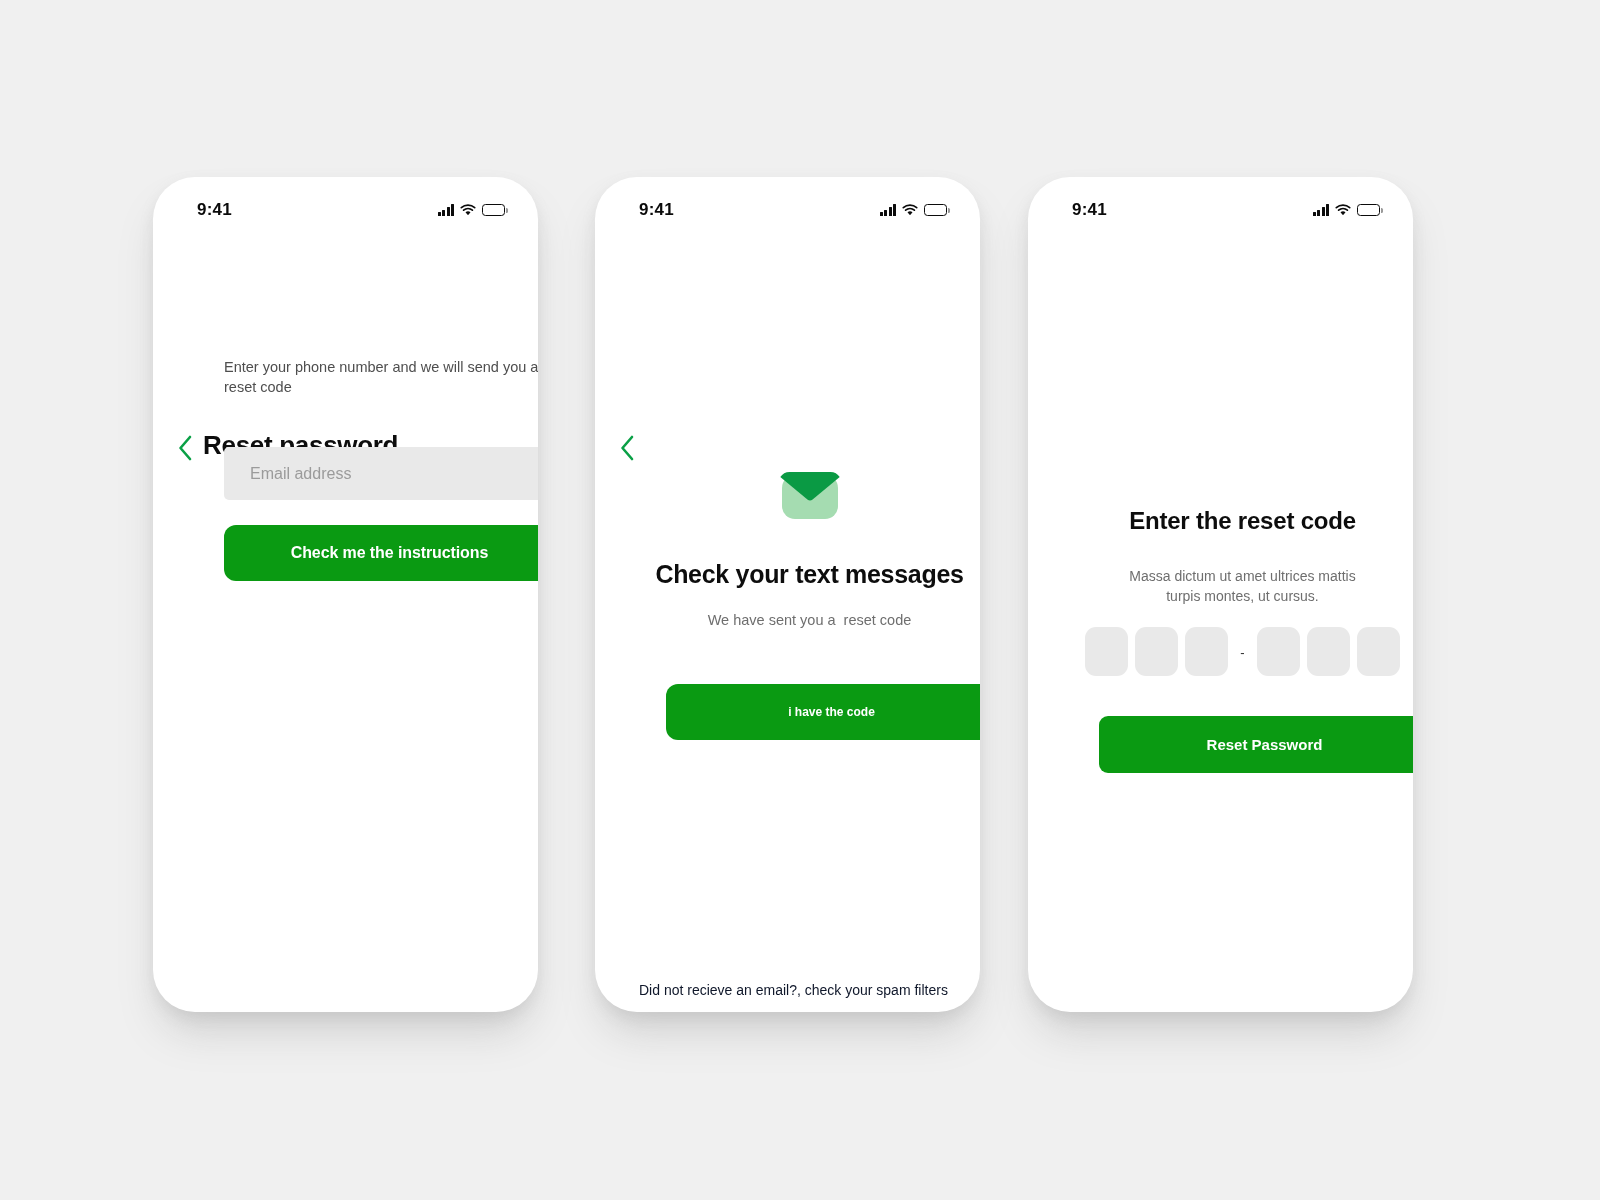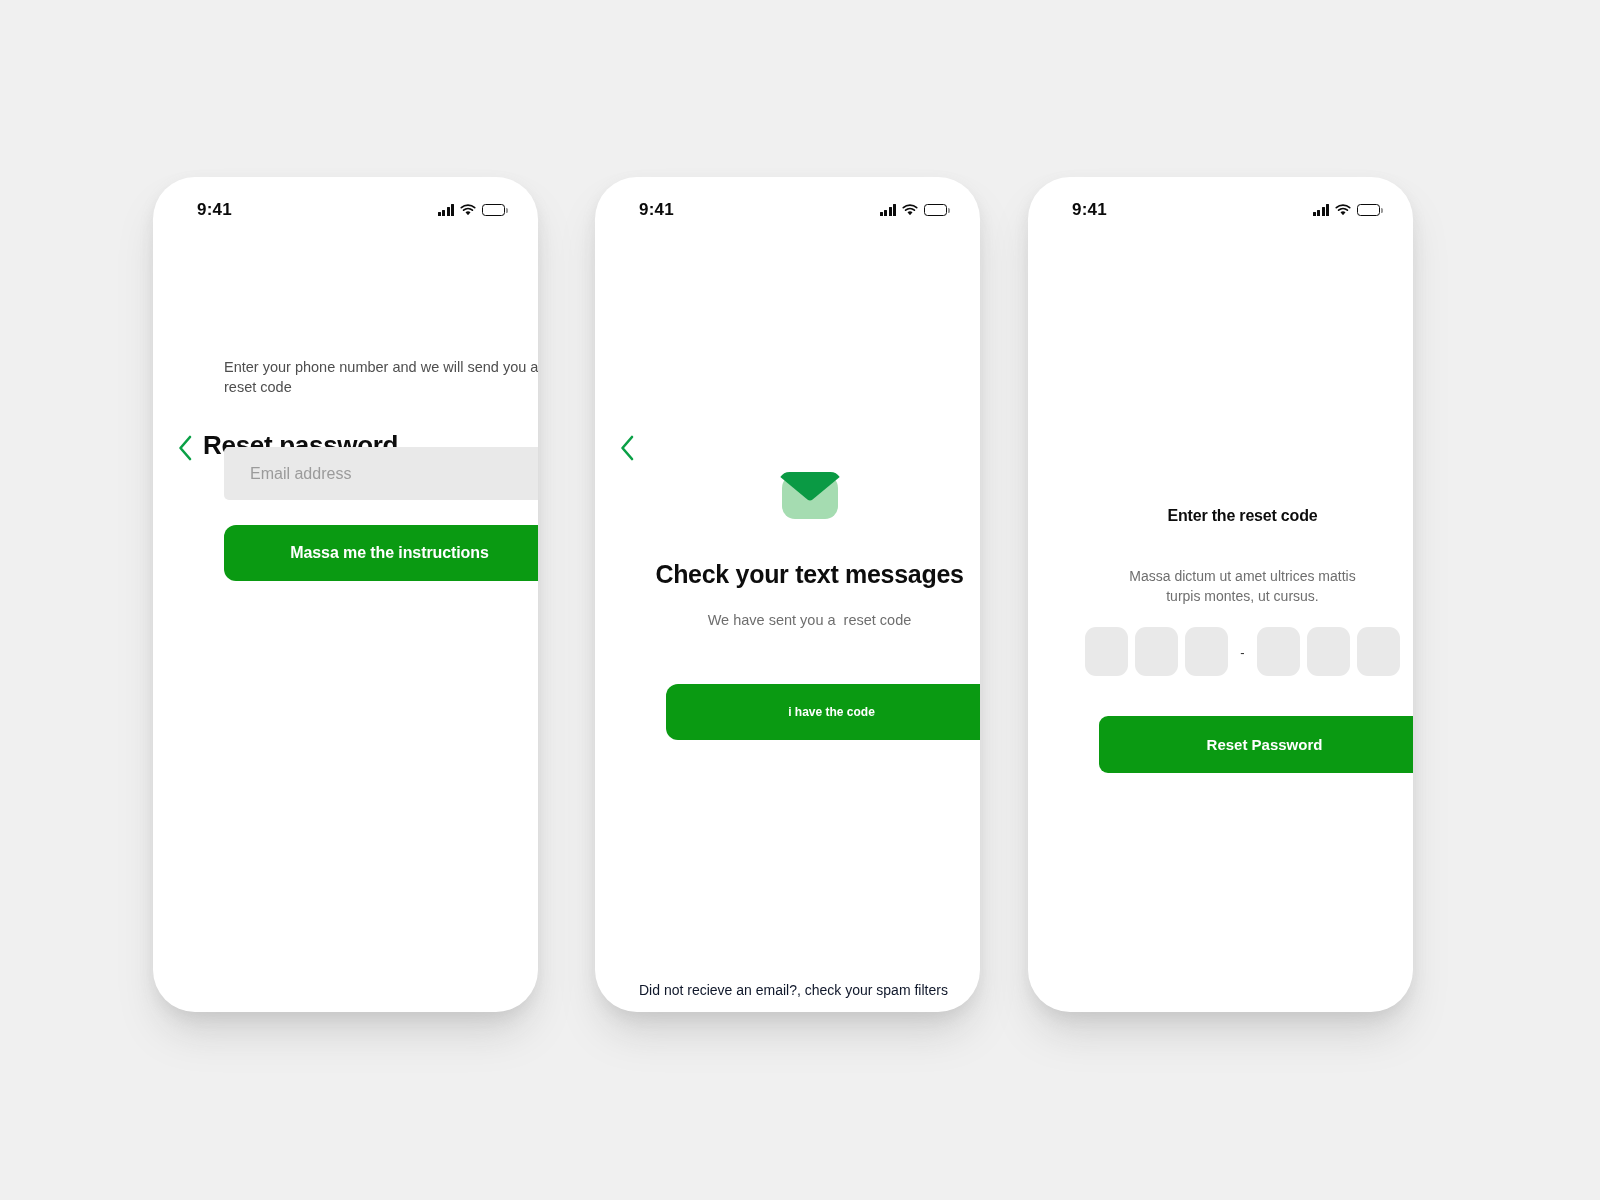--- a/index.html
+++ b/index.html
@@ -175,21 +175,21 @@
     top: 753px; left: 0; right: 0;
     font-size: 14px;
     color: #0f172a;
   }
 
   
   .s3-title {
     position: absolute;
     top: 278px; left: 0; right: 0;
     text-align: center;
-    font-size: 16px;
+    font-size: 24px;
     font-weight: bold;
     color: #0d0d0d;
     letter-spacing: -0.2px;
   }
   .s3-sub {
     position: absolute;
     top: 337px; left: 0; right: 0;
     text-align: center;
     font-size: 14px;
     line-height: 1.45;
@@ -261,21 +261,21 @@
       </svg>
     </div>
 
     <div class="s1-title">Reset password</div>
 
     <div class="screen-body">
       <div class="s1-sub">Enter your phone number and we will send you a reset code</div>
 
       <input class="s1-input" type="text" placeholder="Email address" style="">
 
-      <button class="btn-primary" id="btn-send-instructions">Massa me the instructions</button>
+      <button class="btn-primary" id="btn-send-instructions">Check me the instructions</button>
     </div>
   </div>
 
   <div class="phone" id="phone-2">
 
     <div class="status-bar">
       <span class="status-time">9:41</span>
       <span class="status-icons">
         <span class="signal-bars">
             <i></i>

